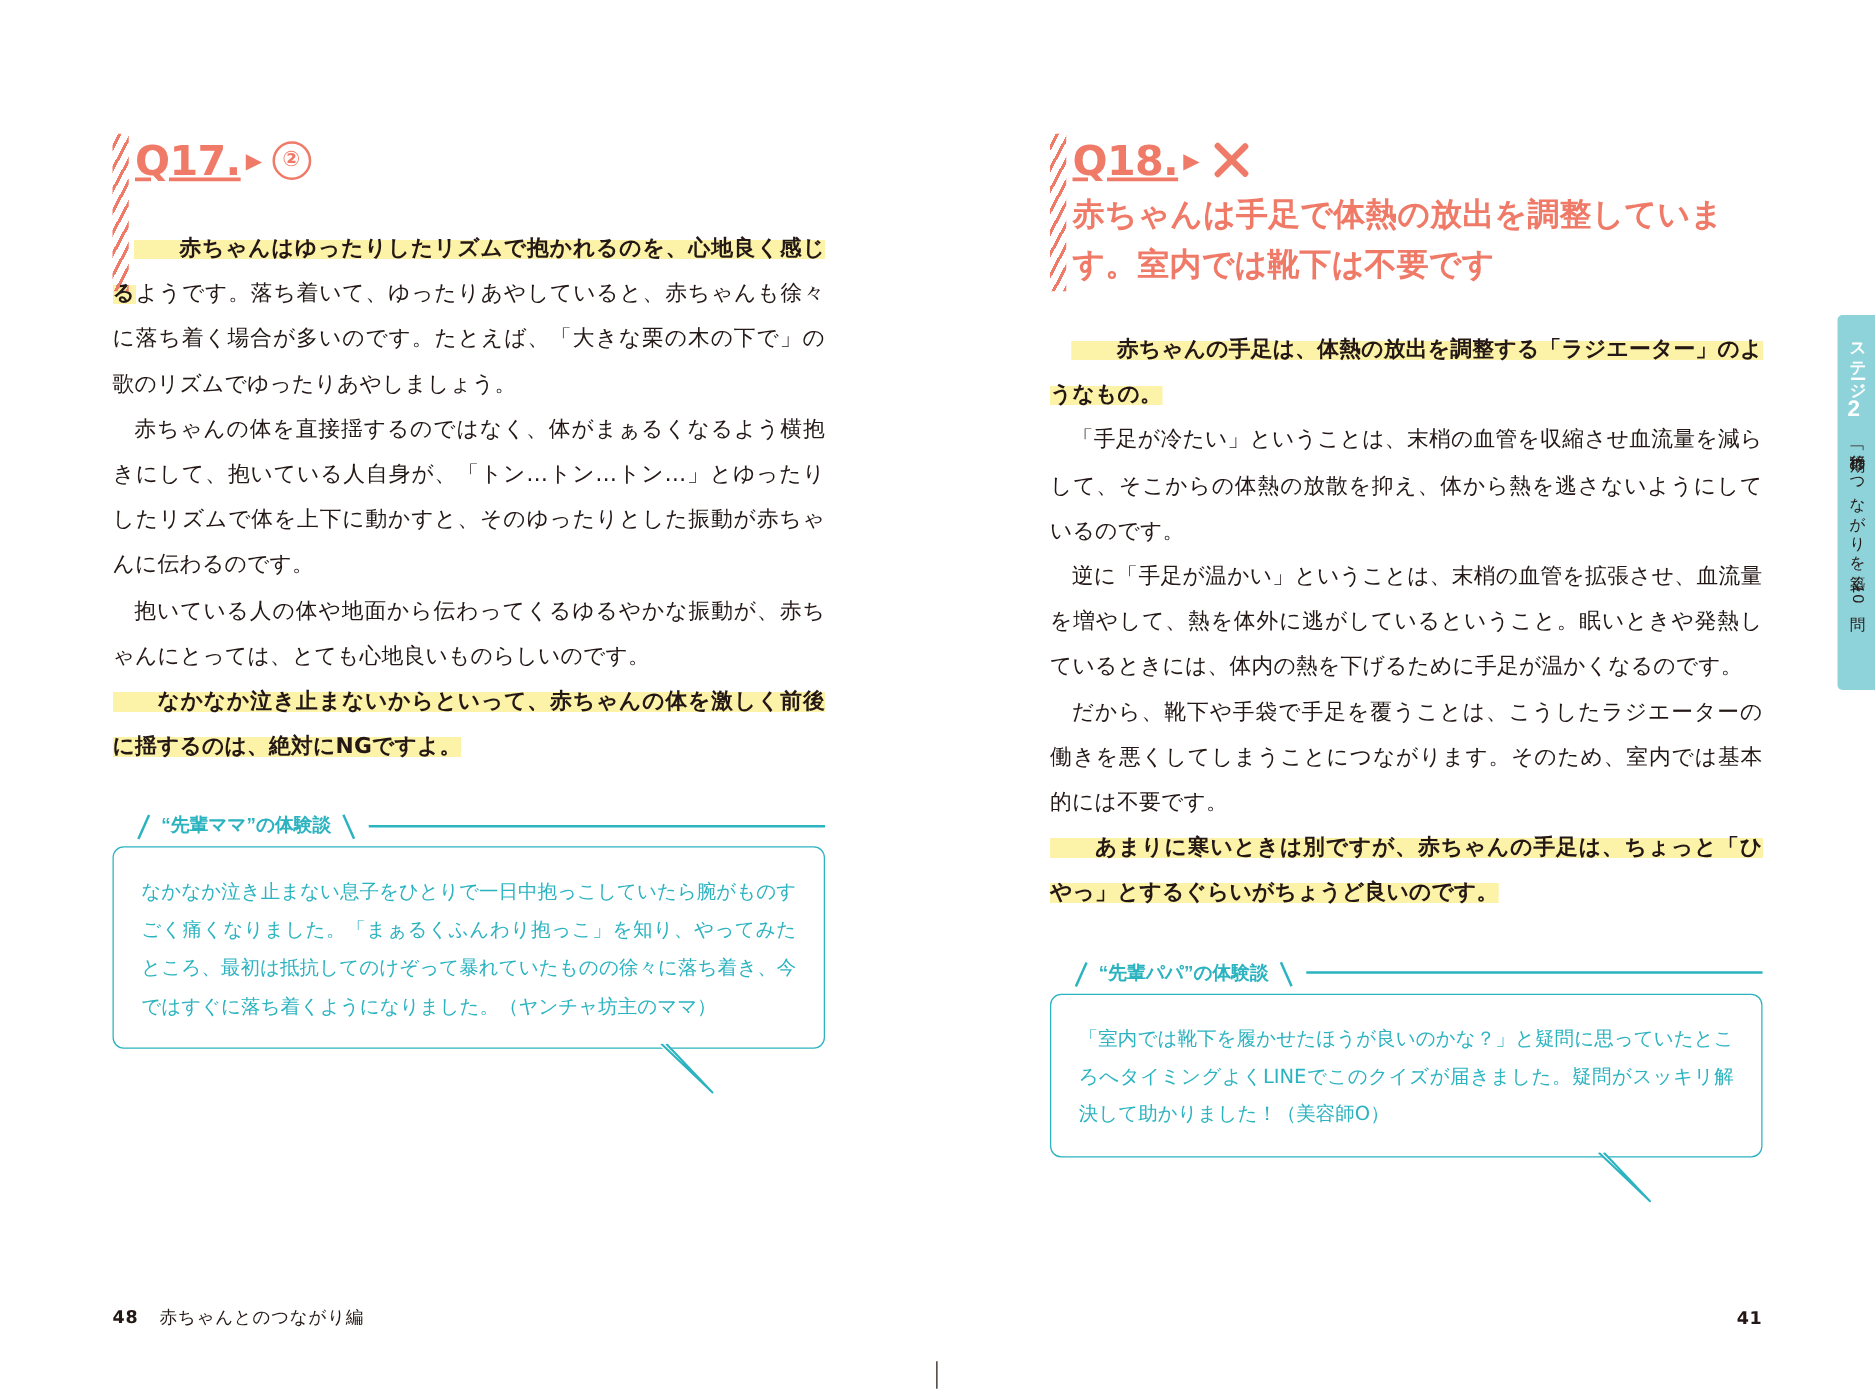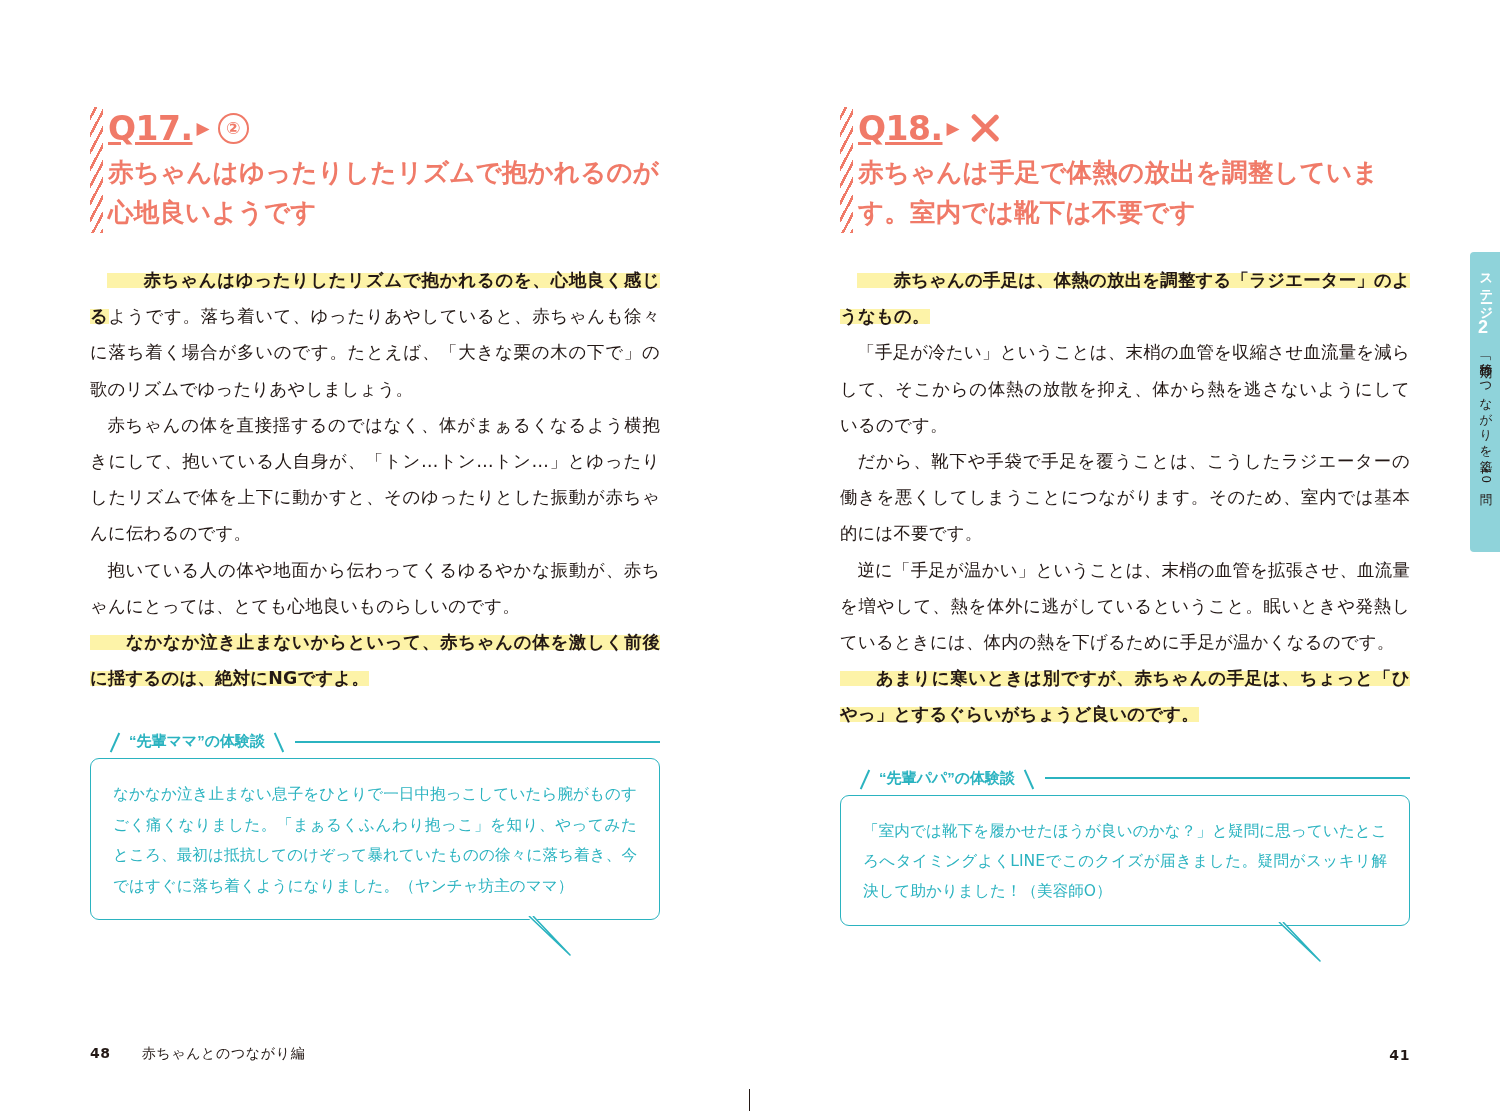--- a/index.html
+++ b/index.html
@@ -197,21 +197,21 @@
 
   
   .folio {
     position: absolute;
     bottom: 48px;
     font-size: 14px;
     color: #231815;
     letter-spacing: 0.6px;
     font-family: "DejaVu Sans", "Liberation Sans", sans-serif;
   }
-  .folio-left  { left: 90px; display: flex; gap: 31px; align-items: baseline; }
+  .folio-left  { left: 90px; display: flex; gap: 17px; align-items: baseline; }
   .folio-right { right: 90px; }
   .folio-num { font-weight: 600; }
 
   
   .side-tab {
     position: absolute;
     right: 0;
     top: 252px;
     width: 30px;
     background: #8fd3da;
@@ -264,21 +264,20 @@
 
   <div class="page page-left">
 
     <div class="q-block">
       <div class="q-hatch"></div>
       <div class="q-line1">
         <span class="q-label">Q17.</span>
         <span class="q-arrow">▶</span>
         <span class="q-answer-circle">②</span>
       </div>
-      <div class="q-title">赤ちゃんはゆったりしたリズムで抱かれるのが心地良いようです</div>
     </div>
 
     <div class="body-text">
       <p><span class="hl bold">赤ちゃんはゆったりしたリズムで抱かれるのを、心地良く感じる</span><span>ようです。落ち着いて、ゆったりあやしていると、赤ちゃんも徐々に落ち着く場合が多いのです。たとえば、「大きな栗の木の下で」の歌のリズムでゆったりあやしましょう。</span></p>
       <p><span>赤ちゃんの体を直接揺するのではなく、体がまぁるくなるよう横抱きにして、抱いている人自身が、「トン…トン…トン…」とゆったりしたリズムで体を上下に動かすと、そのゆったりとした振動が赤ちゃんに伝わるのです。</span></p>
       <p><span>抱いている人の体や地面から伝わってくるゆるやかな振動が、赤ちゃんにとっては、とても心地良いものらしいのです。</span></p>
       <p class="no-indent"><span class="hl bold">なかなか泣き止まないからといって、赤ちゃんの体を激しく前後に揺するのは、絶対にNGですよ。</span></p>
     </div>
 
     <div class="testimonial">
@@ -312,22 +311,22 @@
         <span class="q-label">Q18.</span>
         <span class="q-arrow">▶</span>
         <span class="q-answer-cross"></span>
       </div>
       <div class="q-title">赤ちゃんは手足で体熱の放出を調整しています。室内では靴下は不要です</div>
     </div>
 
     <div class="body-text">
       <p><span class="hl bold">赤ちゃんの手足は、体熱の放出を調整する「ラジエーター」のようなもの。</span></p>
       <p><span>「手足が冷たい」ということは、末梢の血管を収縮させ血流量を減らして、そこからの体熱の放散を抑え、体から熱を逃さないようにしているのです。</span></p>
+      <p><span>逆に「手足が温かい」ということは、末梢の血管を拡張させ、血流量を増やして、熱を体外に逃がしているということ。眠いときや発熱しているときには、体内の熱を下げるために手足が温かくなるのです。</span></p>
       <p><span>だから、靴下や手袋で手足を覆うことは、こうしたラジエーターの働きを悪くしてしまうことにつながります。そのため、室内では基本的には不要です。</span></p>
-      <p><span>逆に「手足が温かい」ということは、末梢の血管を拡張させ、血流量を増やして、熱を体外に逃がしているということ。眠いときや発熱しているときには、体内の熱を下げるために手足が温かくなるのです。</span></p>
       <p class="no-indent"><span class="hl bold">あまりに寒いときは別ですが、赤ちゃんの手足は、ちょっと「ひやっ」とするぐらいがちょうど良いのです。</span></p>
     </div>
 
     <div class="testimonial">
       <div class="test-head">
         <span class="test-slash"></span>
         <span class="test-title">“先輩パパ”の体験談</span>
         <span class="test-slash right"></span>
         <span class="test-rule"></span>
       </div>

